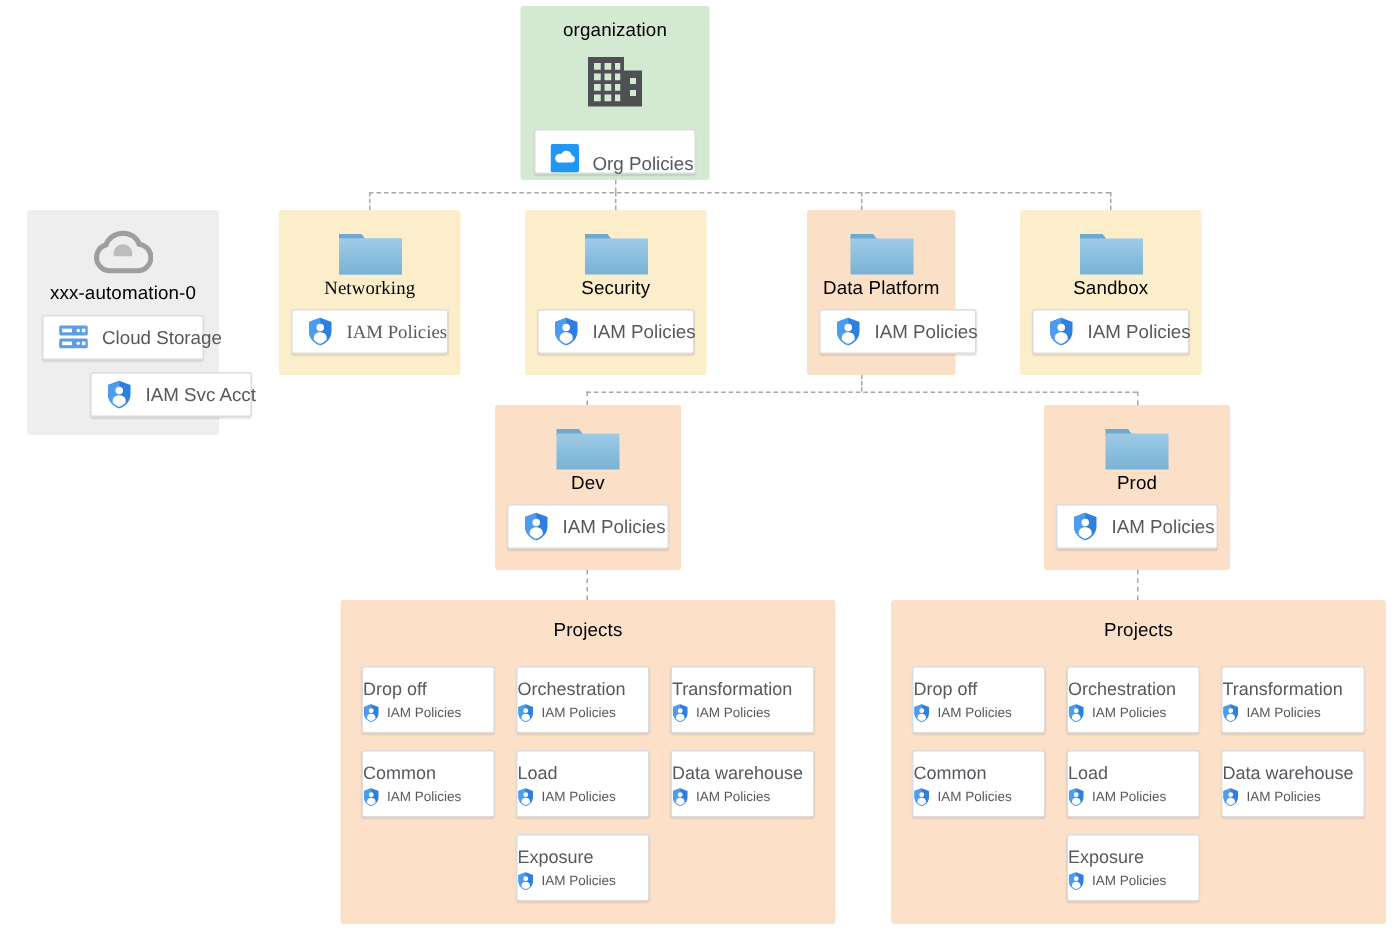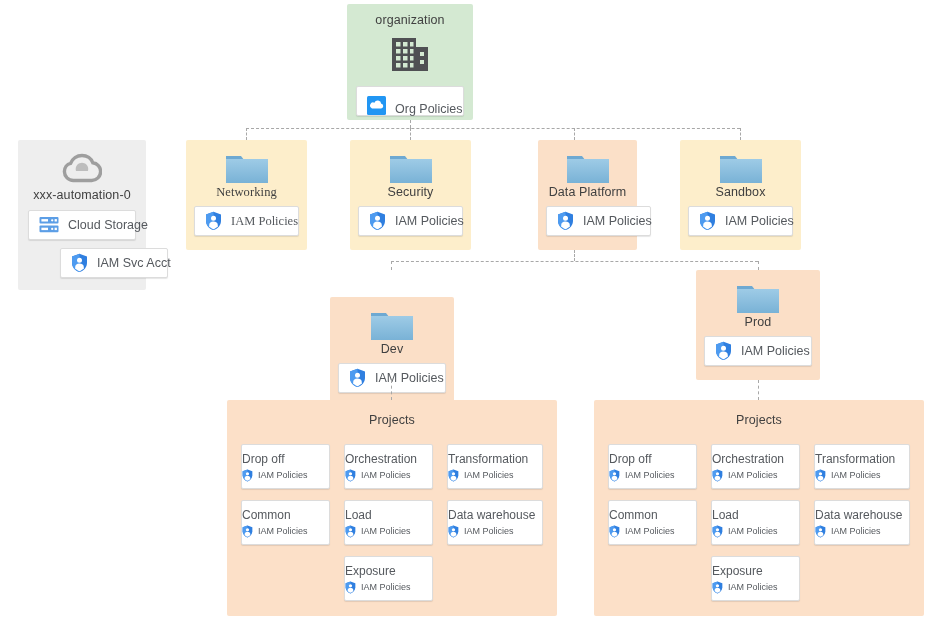--- a/index.html
+++ b/index.html
@@ -17,21 +17,21 @@
     overflow: hidden;
   }
 
   
   .block {
     position: absolute;
     border-radius: 2px;
   }
   .block-title {
     text-align: center;
-    color: #404040;
+    color: #000000;
     font-size: 12.5px;
     line-height: 15px;
     letter-spacing: .1px;
   }
 
   
   .card {
     background: #ffffff;
     border: 1px solid #dcdcdc;
     border-radius: 2px;
@@ -281,21 +281,21 @@
       </span>
       <span class="lbl">IAM Policies</span>
     </div>
   </div>
 
   <div class="vline" style="left:574px; top:250px; height:11px;"></div>
   <div class="hline" style="left:391px; top:261px; width:367px;"></div>
   <div class="vline" style="left:391px; top:261px; height:9px;"></div>
   <div class="vline" style="left:758px; top:261px; height:9px;"></div>
 
-  <div class="block" style="left:330px; top:270px; width:124px; height:110px; background:#fbdfc7;margin-top:27px;">
+  <div class="block" style="left:330px; top:270px; width:124px; height:110px; background:#fbdfc7;">
     <div style="position:absolute; left:50%; top:10px; transform:translateX(-50%);">
       <svg class="icon" width="46" height="36" viewBox="0 0 46 36">
         <path d="M2 6h15l3.5 4.5H2z" fill="#6ea9d2"></path>
         <path d="M2 9h42v24H2z" fill="url(#fg5)"></path>
         <defs>
           <linearGradient id="fg5" x1="0" y1="0" x2="0" y2="1">
             <stop offset="0%" stop-color="#9ecbe6"></stop>
             <stop offset="100%" stop-color="#79b2d6"></stop>
           </linearGradient>
         </defs>

